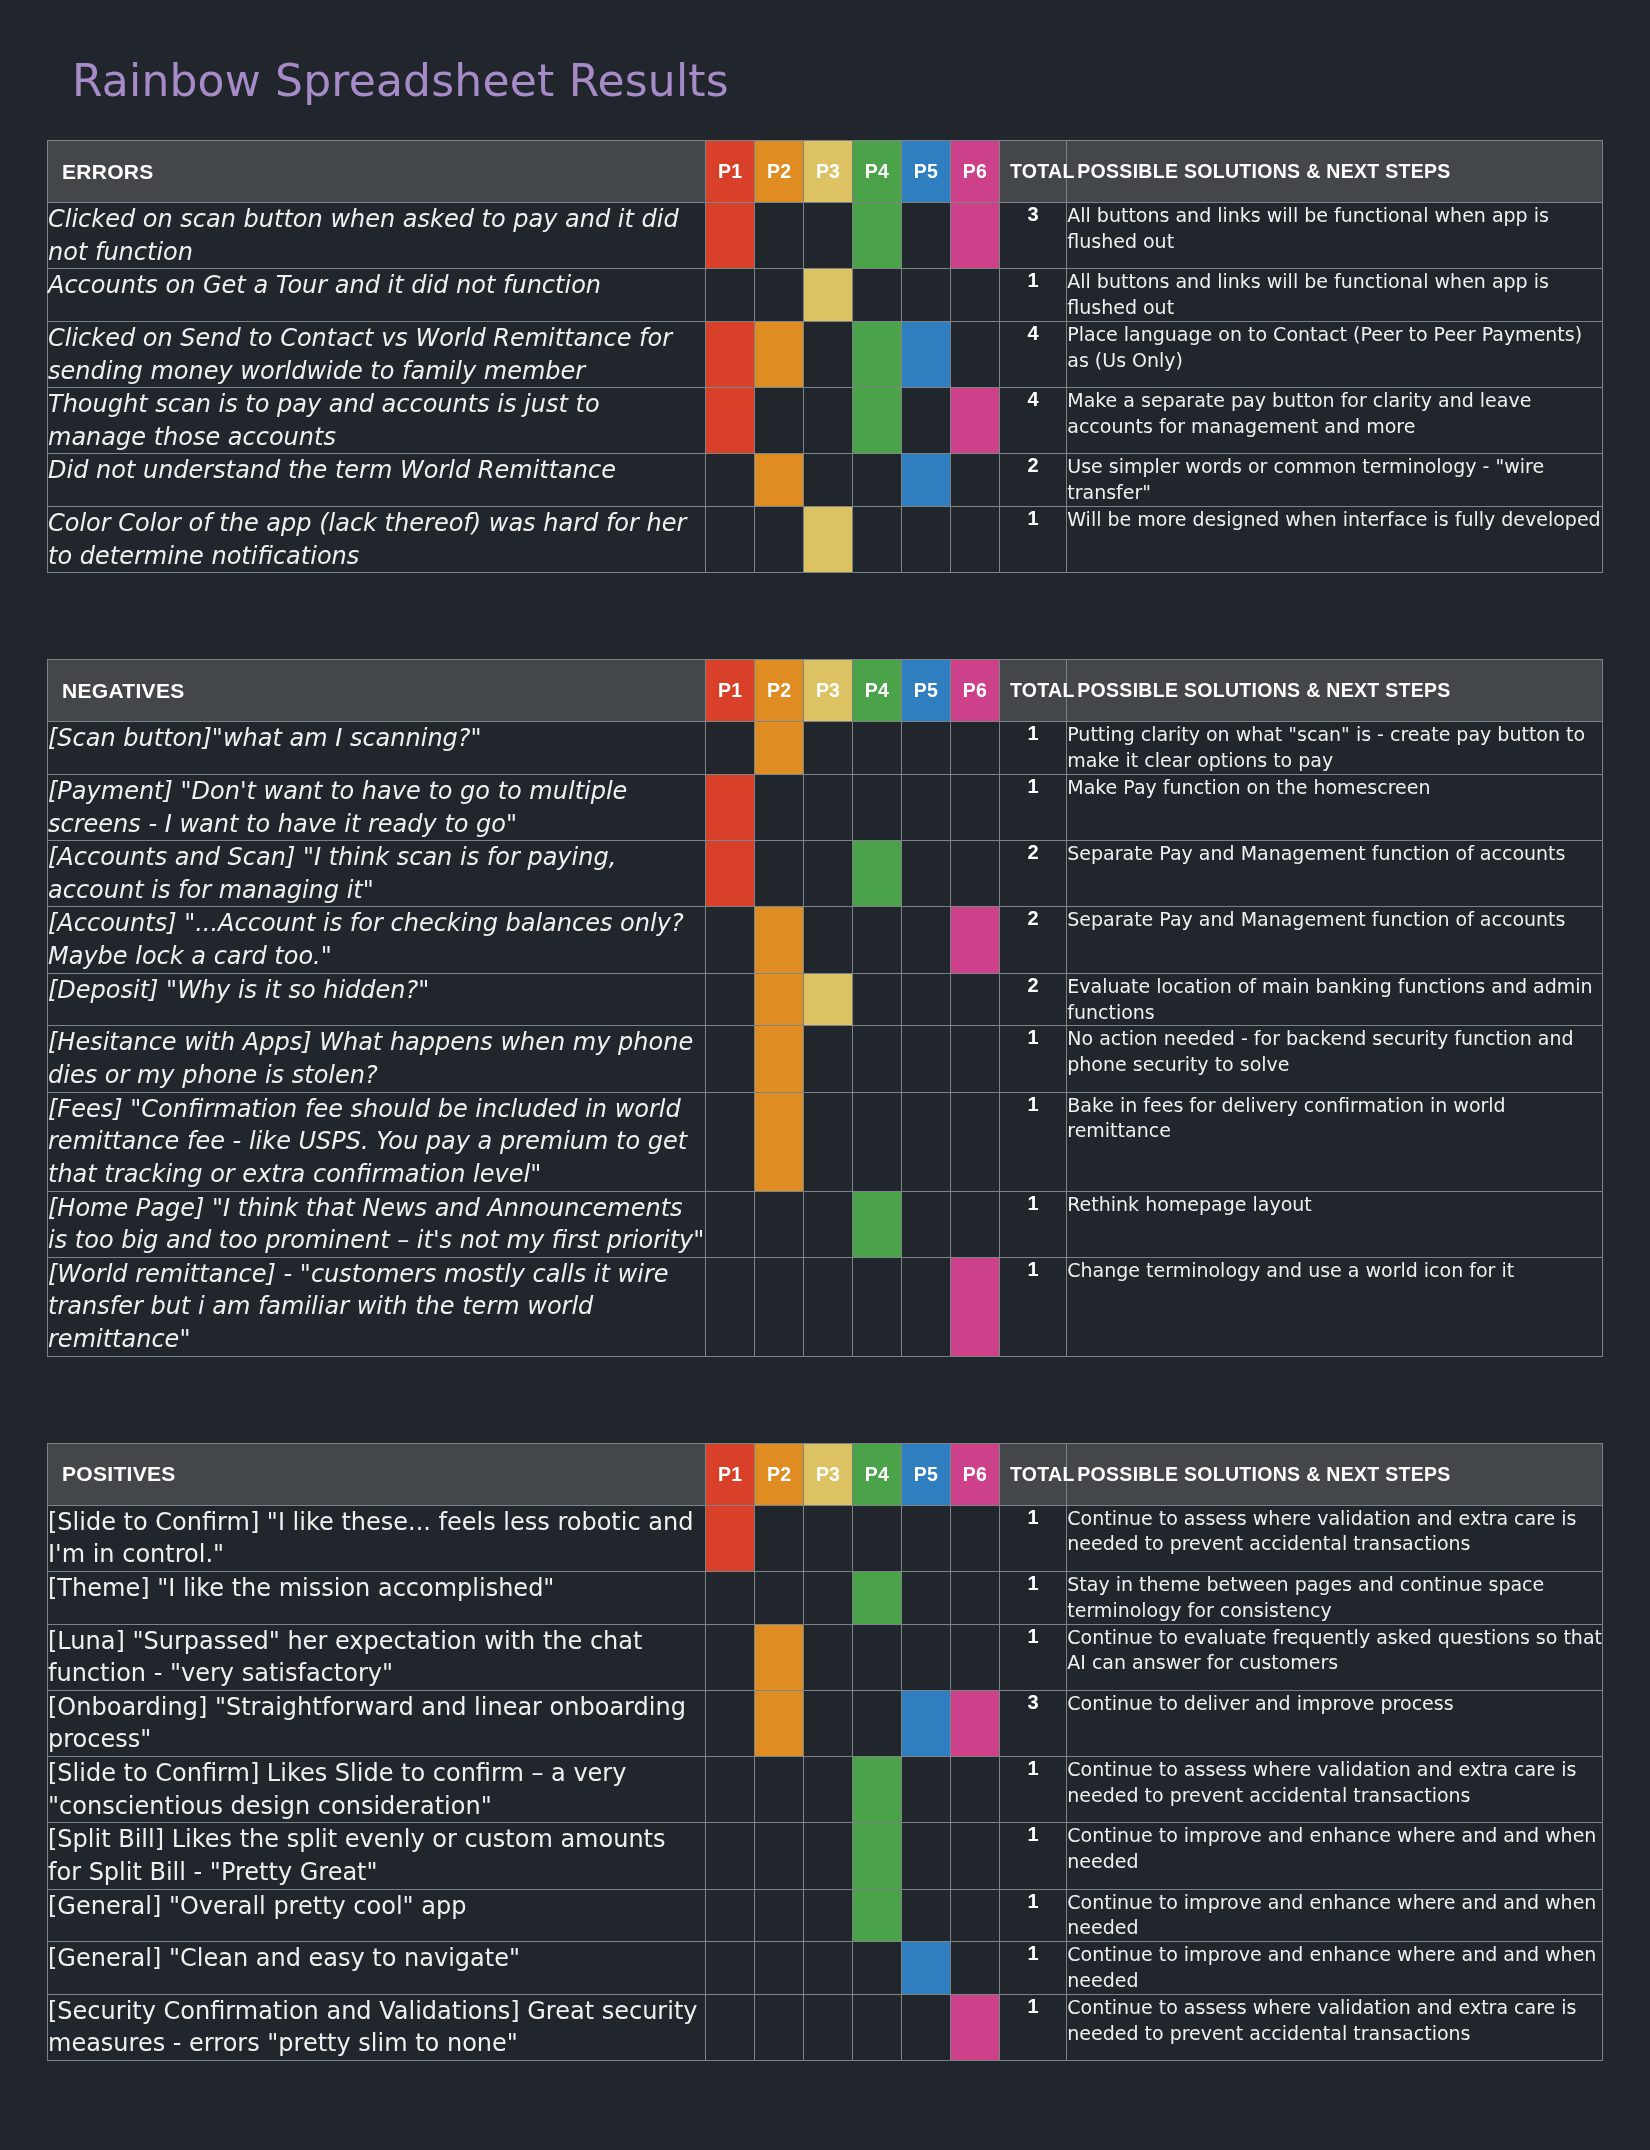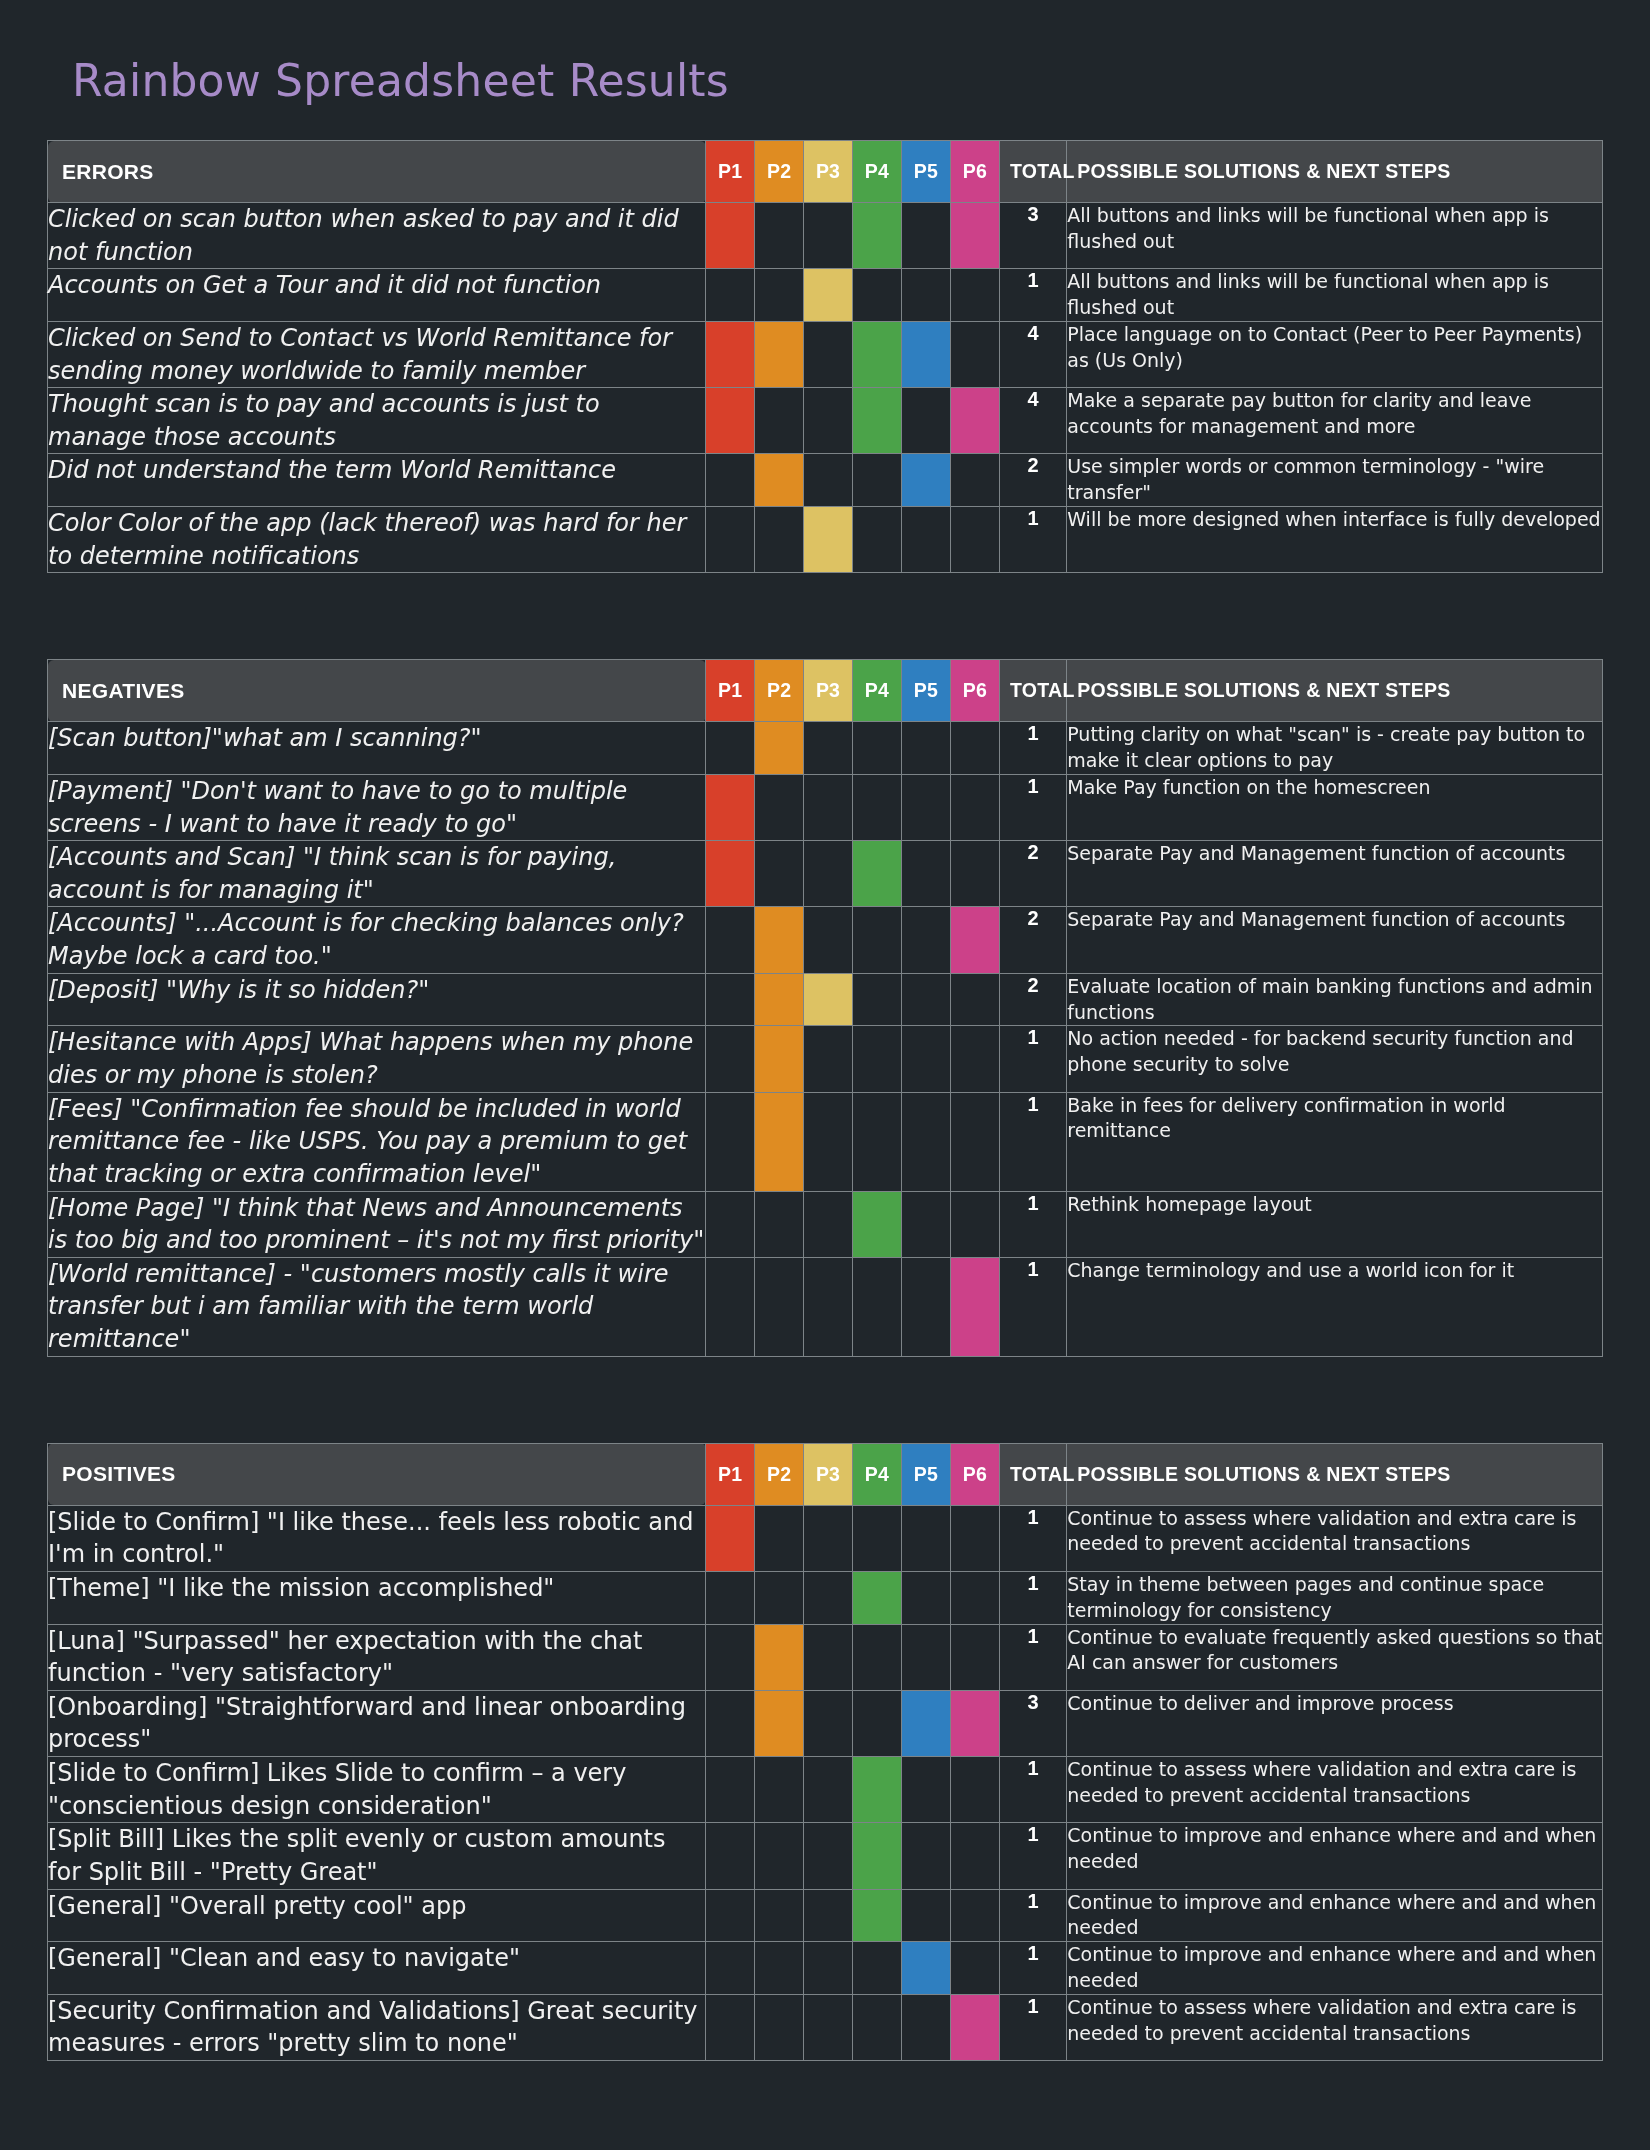--- a/index.html
+++ b/index.html
@@ -52,21 +52,20 @@
     font-size: 20.5px;
     font-weight: bold;
     text-align: left;
     vertical-align: middle;
     padding: 0 12px;
     letter-spacing: 0.3px;
   }
   tr.hdr th.cat {
     font-size: 21px;
     padding-left: 14px;
-    border-radius: 6px;
   }
   tr.hdr th.pcol {
     text-align: center;
     padding: 0;
     font-size: 19.5px;
     letter-spacing: 0.2px;
     margin-left: 18px;
   }
   tr.hdr th.total {
     text-align: right;

